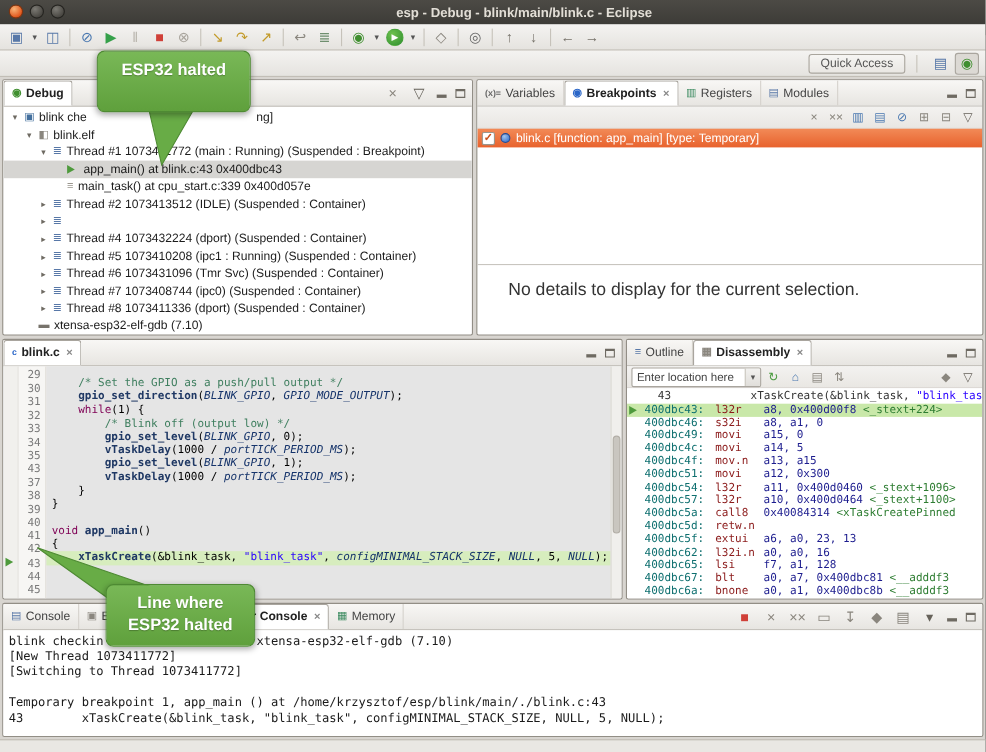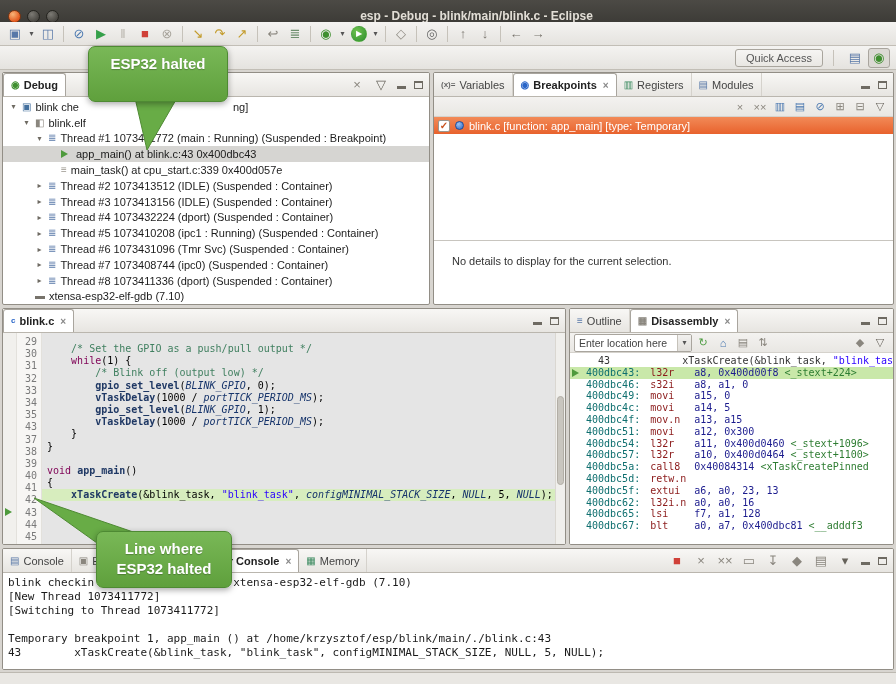--- a/index.html
+++ b/index.html
@@ -1,20 +1,20 @@
 <!DOCTYPE html>
 <html><head>
 <meta charset="utf-8">
 <style>
 *{margin:0;padding:0;box-sizing:border-box}
 body{font-family:"Liberation Sans",sans-serif;background:#444}
 #screen{position:relative;width:896px;height:684px;background:#D8D5D0;overflow:hidden;font-size:11px}
 
 
-.titlebar{position:absolute;left:0;top:0;width:896px;height:32px;background:linear-gradient(#4C4A45,#363531);display:flex;align-items:center;padding:4px 8px;gap:6px}
+.titlebar{position:absolute;left:0;top:0;width:896px;height:32px;background:linear-gradient(#4C4A45,#363531);display:flex;padding:4px 8px;gap:6px}
 .title{flex:1;text-align:center;color:#E2DED6;font-size:12px;font-weight:bold}
 .winbtn{width:13px;height:13px;border-radius:50%;display:inline-block;flex:0 0 auto}
 .winbtn.close{background:radial-gradient(circle at 35% 30%,#F8B478,#E2581E 70%);border:1px solid #7E3410}
 .winbtn.minb,.winbtn.maxb{background:radial-gradient(circle at 35% 30%,#7C7A74,#4A4843 70%);border:1px solid #24231F}
 
 
 .toolbar{position:absolute;left:0;width:896px;background:linear-gradient(#F4F3F1,#E5E3DF);border-bottom:1px solid #C2BEB6;display:flex;align-items:center;padding:0 4px}
 .toolbar.r1{top:22px;height:24px}
 .toolbar.r2{top:46px;height:24px;justify-content:flex-end;padding-right:6px;gap:6px}
 .tbicon{width:22px;height:20px;display:inline-flex;align-items:center;justify-content:center;font-size:13px;border:1px solid transparent;border-radius:3px;cursor:default;flex:0 0 auto}
@@ -55,21 +55,21 @@
 .ticon{font-size:10px;flex:0 0 auto;line-height:1}
 .tlabel{color:#1C1C1C}
 .ipmini{width:0;height:0;border:4px solid transparent;border-left:7px solid #4E9A3C;flex:0 0 auto}
 
 
 .bp-list{flex:0 0 auto}
 .bprow{height:17px;display:flex;align-items:center;gap:5px;padding:0 4px;background:linear-gradient(#F28A57,#E8622D);color:#fff;font-size:11px}
 .bpcheck{width:12px;height:12px;background:#fff;border:1px solid #9A968E;border-radius:2px;color:#C8501C;font-size:10px;font-weight:bold;display:flex;align-items:center;justify-content:center;line-height:1;flex:0 0 auto}
 .bpicon{width:9px;height:9px;border-radius:50%;background:radial-gradient(circle at 35% 30%,#9EC4F0,#2A66C8);border:1px solid #1C4C9C;flex:0 0 auto}
 .bp-divider{height:1px;background:#C8C5BF;margin-top:106px}
-.bp-details{flex:1;padding:14px 18px;font-size:11px;color:#333}
+.bp-details{flex:1;padding:14px 28px;font-size:16px;color:#333}
 
 
 .ed-body{flex:1;display:flex;position:relative;font-family:"DejaVu Sans Mono",monospace;font-size:10px;overflow:hidden;background:#e5e5e5}
 .ed-ruler{width:14px;background:#F1F0ED;border-right:1px solid #E3E1DC;padding-top:3px;flex:0 0 auto}
 .ed-nums{width:25px;background:#F7F6F4;border-right:1px solid #E3E1DC;padding-top:3px;color:#7A7A7A;text-align:right;flex:0 0 auto}
 .ed-nums .edrow{padding-right:4px}
 .ed-code{flex:1;padding-top:10px;overflow:hidden}
 .edrow{height:12.2px;line-height:12.2px;white-space:pre}
 .ed-code .edrow{padding-left:5px}
 .curline{background:#D7EDBE}
@@ -214,21 +214,20 @@
           <span class="tlabel">main_task() at cpu_start.c:339 0x400d057e</span>
         </div>
         <div class="trow" style="padding-left: 32px;">
           <span class="expander">▸</span>
           <span class="ticon" style="color: rgb(88, 120, 168);">≣</span>
           <span class="tlabel">Thread #2 1073413512 (IDLE) (Suspended : Container)</span>
         </div>
         <div class="trow" style="padding-left: 32px;">
           <span class="expander">▸</span>
           <span class="ticon" style="color: rgb(88, 120, 168);">≣</span>
-          <span class="tlabel">Thread #3 1073413156 (IDLE) (Suspended : Container)</span>
         </div>
         <div class="trow" style="padding-left: 32px;">
           <span class="expander">▸</span>
           <span class="ticon" style="color: rgb(88, 120, 168);">≣</span>
           <span class="tlabel">Thread #4 1073432224 (dport) (Suspended : Container)</span>
         </div>
         <div class="trow" style="padding-left: 32px;">
           <span class="expander">▸</span>
           <span class="ticon" style="color: rgb(88, 120, 168);">≣</span>
           <span class="tlabel">Thread #5 1073410208 (ipc1 : Running) (Suspended : Container)</span>
@@ -361,20 +360,21 @@
           <div class="edrow num">39</div>
           <div class="edrow num">40</div>
           <div class="edrow num">41</div>
           <div class="edrow num">42</div>
           <div class="edrow num">43</div>
           <div class="edrow num">44</div>
           <div class="edrow num">45</div>
         </div>
       <div class="ed-code">
           <div class="edrow code"><span>    </span><span class="c-comment">/* Set the GPIO as a push/pull output */</span></div>
+          <div class="edrow code"><span>    </span><span class="c-func">gpio_set_direction</span><span>(</span><span class="c-macro">BLINK_GPIO</span><span>, </span><span class="c-macro">GPIO_MODE_OUTPUT</span><span>);</span></div>
           <div class="edrow code"><span>    </span><span class="c-keyword">while</span><span>(1) {</span></div>
           <div class="edrow code"><span>        </span><span class="c-comment">/* Blink off (output low) */</span></div>
           <div class="edrow code"><span>        </span><span class="c-func">gpio_set_level</span><span>(</span><span class="c-macro">BLINK_GPIO</span><span>, 0);</span></div>
           <div class="edrow code"><span>        </span><span class="c-func">vTaskDelay</span><span>(1000 / </span><span class="c-macro">portTICK_PERIOD_MS</span><span>);</span></div>
           <div class="edrow code"><span>        </span><span class="c-func">gpio_set_level</span><span>(</span><span class="c-macro">BLINK_GPIO</span><span>, 1);</span></div>
           <div class="edrow code"><span>        </span><span class="c-func">vTaskDelay</span><span>(1000 / </span><span class="c-macro">portTICK_PERIOD_MS</span><span>);</span></div>
           <div class="edrow code"><span>    }</span></div>
           <div class="edrow code"><span>}</span></div>
           <div class="edrow code">&nbsp;</div>
           <div class="edrow code"><span class="c-keyword">void</span><span> </span><span class="c-func">app_main</span><span>()</span></div>
@@ -437,20 +437,21 @@
         <div class="disrow"><span class="da">400dbc4f:</span><span class="dm">mov.n</span><span class="dops">a13, a15</span></div>
         <div class="disrow"><span class="da">400dbc51:</span><span class="dm">movi</span><span class="dops">a12, 0x300</span></div>
         <div class="disrow"><span class="da">400dbc54:</span><span class="dm">l32r</span><span class="dops">a11, 0x400d0460</span><span class="dsym"> &lt;_stext+1096&gt;</span></div>
         <div class="disrow"><span class="da">400dbc57:</span><span class="dm">l32r</span><span class="dops">a10, 0x400d0464</span><span class="dsym"> &lt;_stext+1100&gt;</span></div>
         <div class="disrow"><span class="da">400dbc5a:</span><span class="dm">call8</span><span class="dops">0x40084314</span><span class="dsym"> &lt;xTaskCreatePinned</span></div>
         <div class="disrow"><span class="da">400dbc5d:</span><span class="dm">retw.n</span></div>
         <div class="disrow"><span class="da">400dbc5f:</span><span class="dm">extui</span><span class="dops">a6, a0, 23, 13</span></div>
         <div class="disrow"><span class="da">400dbc62:</span><span class="dm">l32i.n</span><span class="dops">a0, a0, 16</span></div>
         <div class="disrow"><span class="da">400dbc65:</span><span class="dm">lsi</span><span class="dops">f7, a1, 128</span></div>
         <div class="disrow"><span class="da">400dbc67:</span><span class="dm">blt</span><span class="dops">a0, a7, 0x400dbc81</span><span class="dsym"> &lt;__adddf3</span></div>
+        <div class="disrow"><span class="da">400dbc6a:</span><span class="dm">bnone</span><span class="dops">a0, a1, 0x400dbc8b</span><span class="dsym"> &lt;__adddf3</span></div>
       </div>
   </div>
 
   <div class="panel" id="console-panel">
     <div class="tabbar">
       <div class="tabs">
           <div class="tab">
             <span class="tabicon" style="color: rgb(88, 120, 168);">▤</span>
             <span class="tablabel">Console</span>
           </div>

